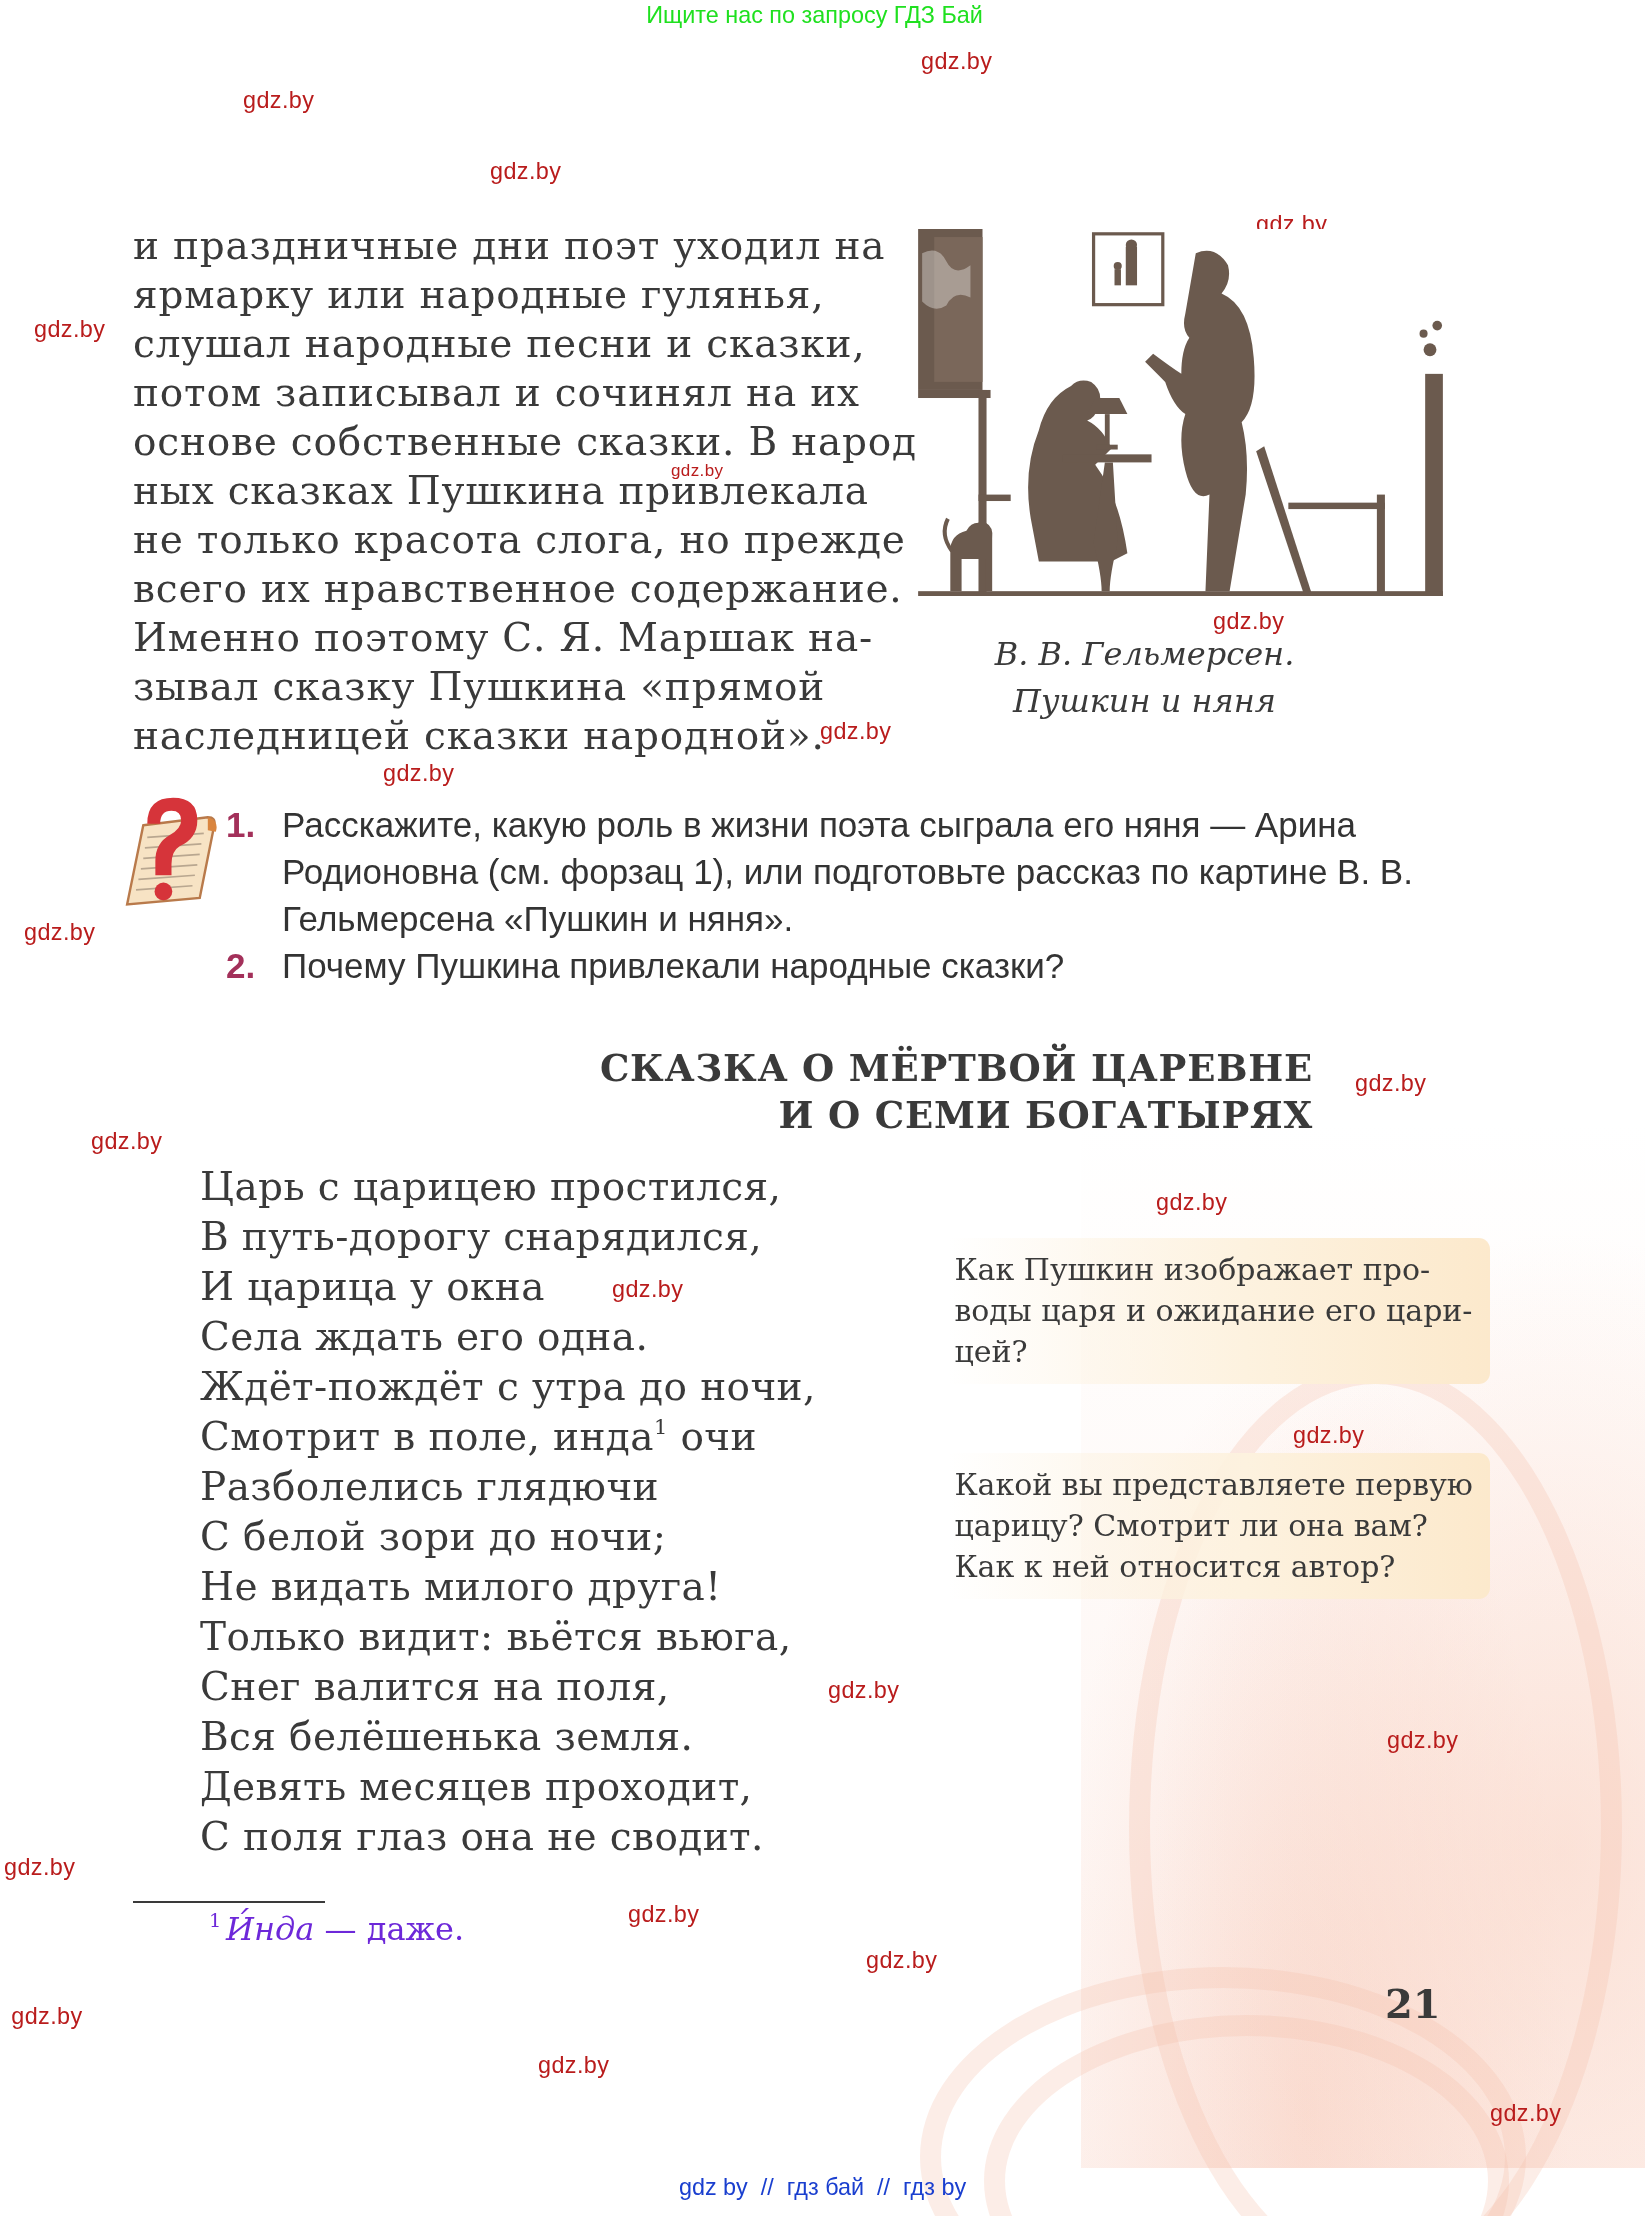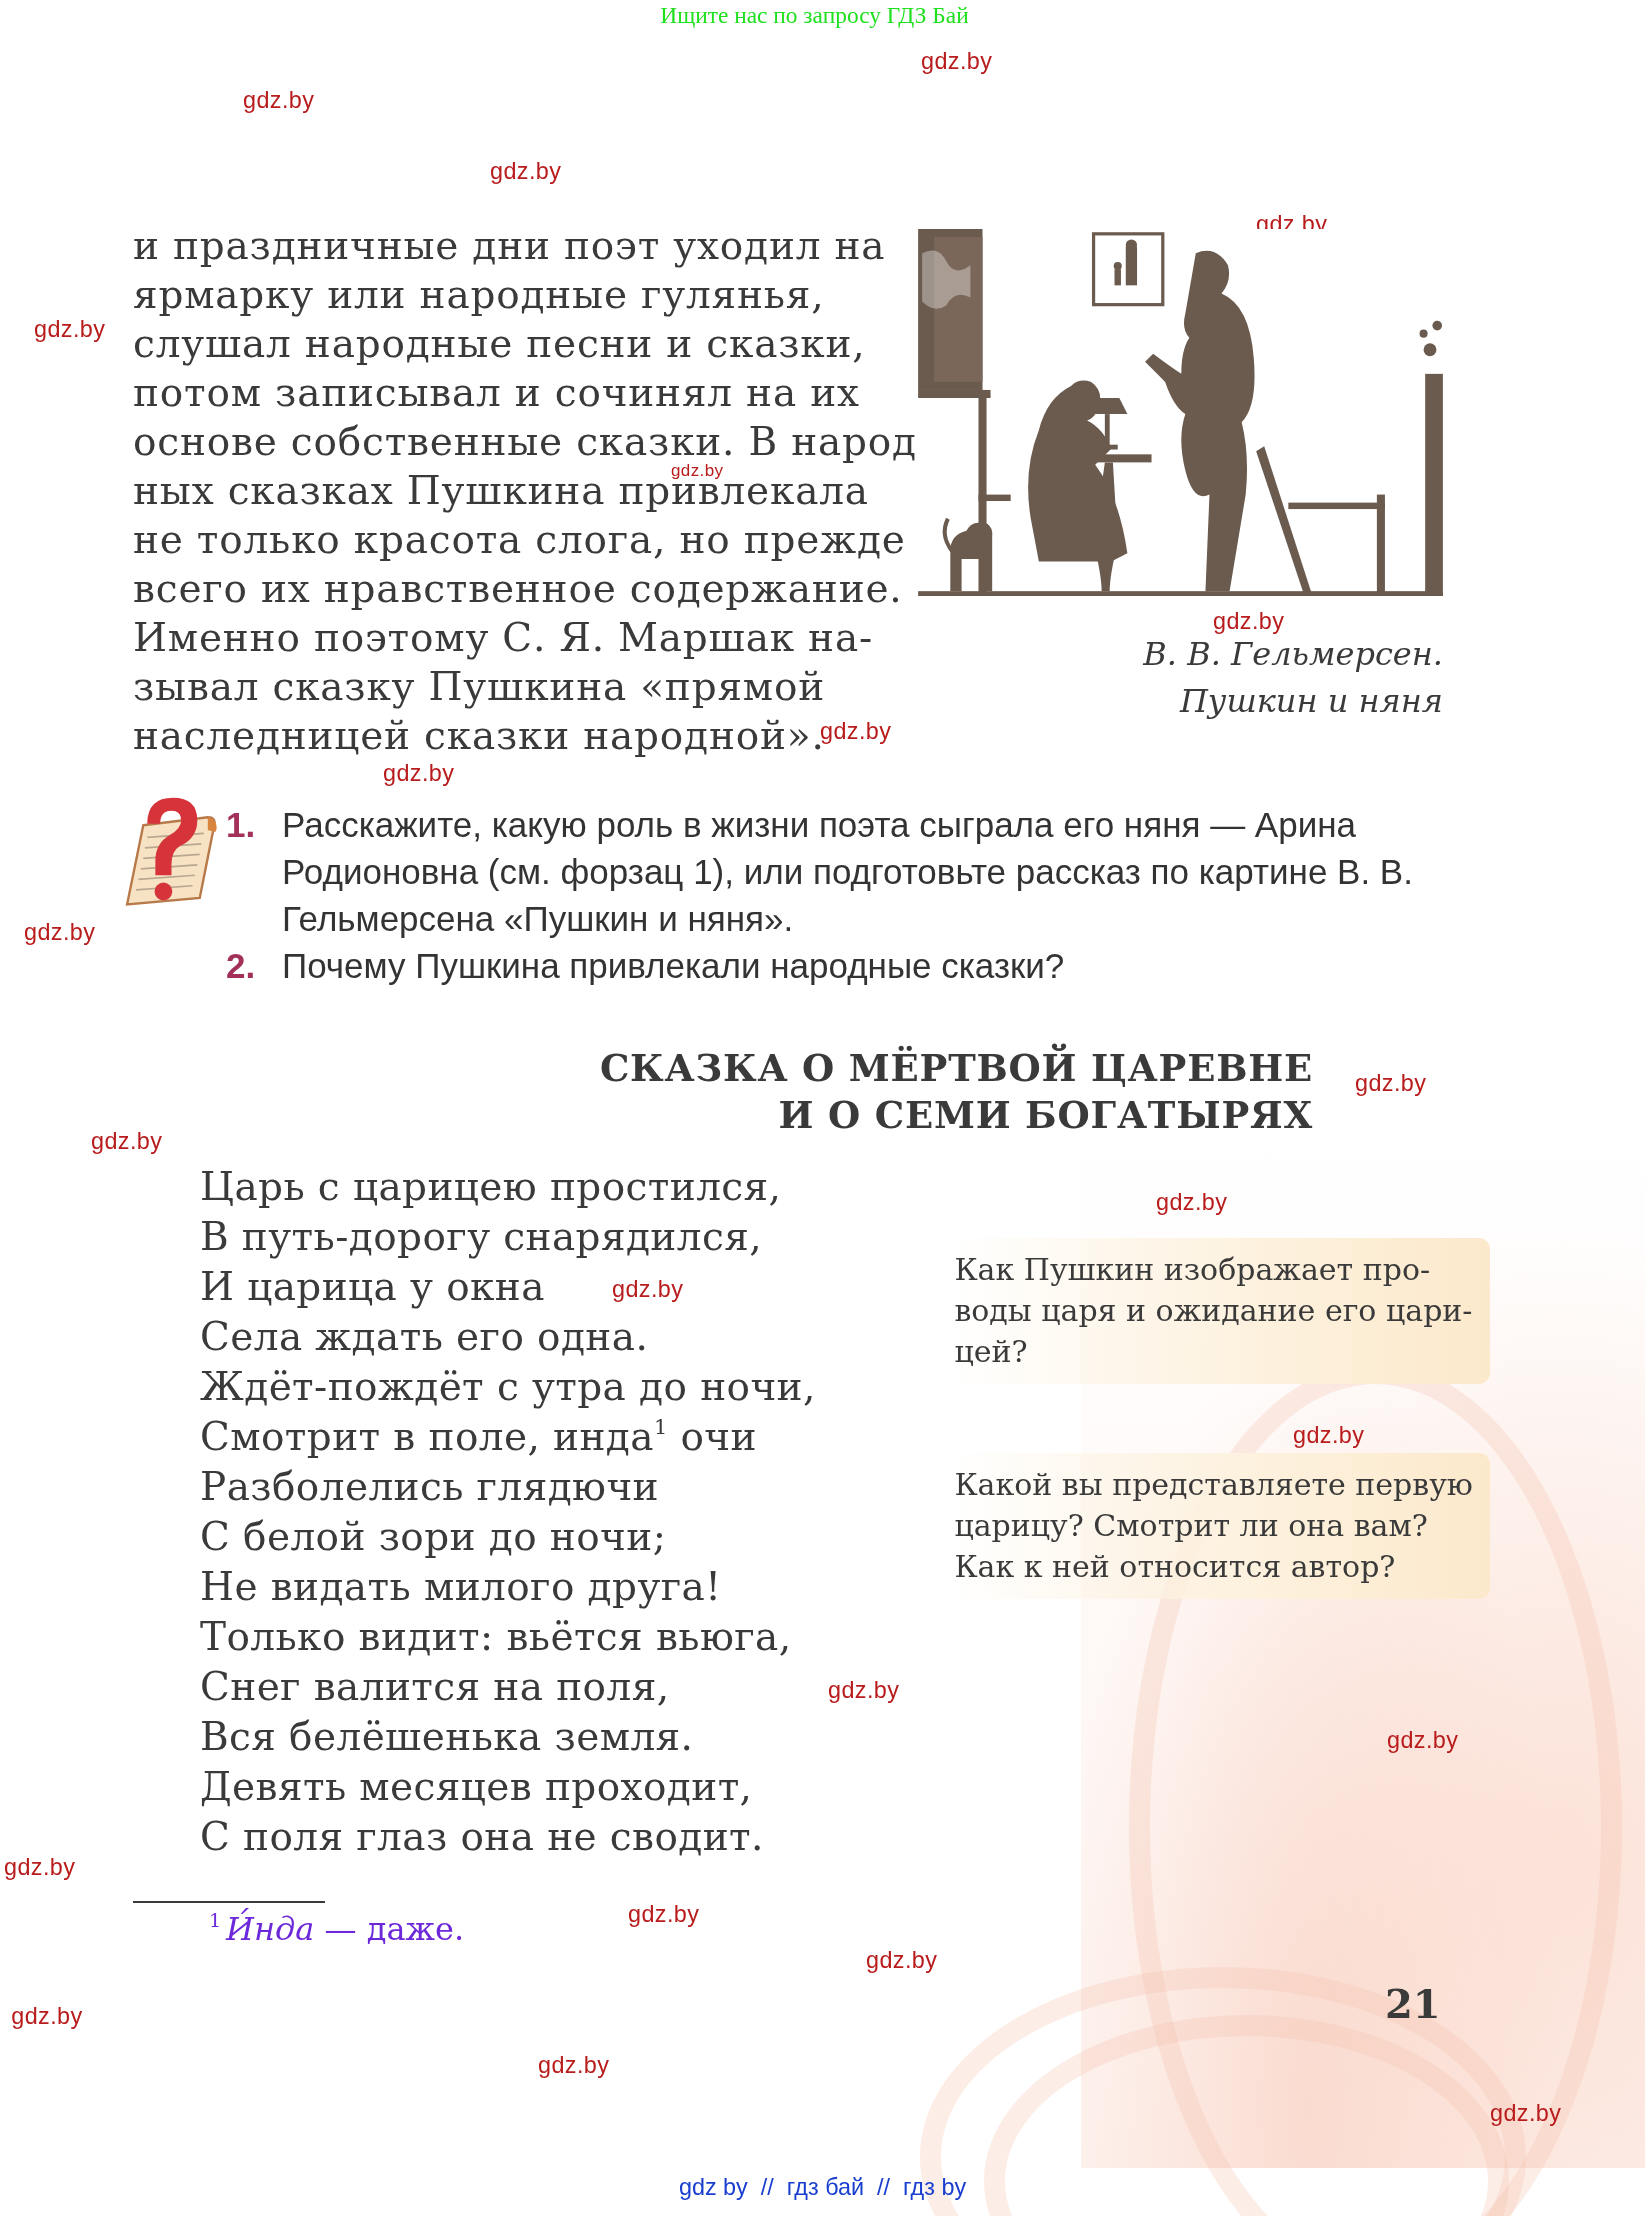--- a/index.html
+++ b/index.html
@@ -21,35 +21,35 @@
     position: absolute; border-radius: 50%;
     border: 21px solid rgba(245,190,170,0.28);
   }
   .wm {
     position: absolute; font-family: "Liberation Sans", sans-serif;
     font-size: 23.4px; color: #b91c1c; letter-spacing: 0.4px; white-space: nowrap;
   }
   .wm.small { font-size: 17px; }
   .top-banner {
     position: absolute; top: 1.6px; left: 0; width: 1629px; text-align: center;
-    font-family: Liberation Serif, serif; font-size: 23.4px; color: #1fe01f;
+    font-family: Liberation Sans, sans-serif; font-size: 23.4px; color: #1fe01f;
   }
   .para {
     position: absolute; left: 133px; top: 221px; width: 741px;
     font-size: 39px; line-height: 49px; color: #3a3a3a;
     letter-spacing: 0.8px;
   }
   .para .line { display: block; white-space: nowrap; }
   .figure {
     position: absolute; left: 918px; top: 229px; width: 525px; height: 367px;
     background: #fff;
   }
   .figure svg { display: block; }
   .caption {
-    position: absolute; left: 918px; top: 631px; width: 525px; text-align: right;
+    position: absolute; left: 882px; top: 631px; width: 525px; text-align: center;
     font-size: 32px; line-height: 47px; color: #3a3a3a;
   }
   .caption .author { font-style: italic; display: block; }
   .caption .title { display: block; font-style: italic; }
   .qicon { position: absolute; left: 111px; top: 793px; width: 121px; height: 113px; }
   .questions {
     position: absolute; left: 226px; top: 801px; width: 1240px;
     font-family: "Liberation Sans", sans-serif; font-size: 35px; line-height: 47px;
     color: #333;
   }

